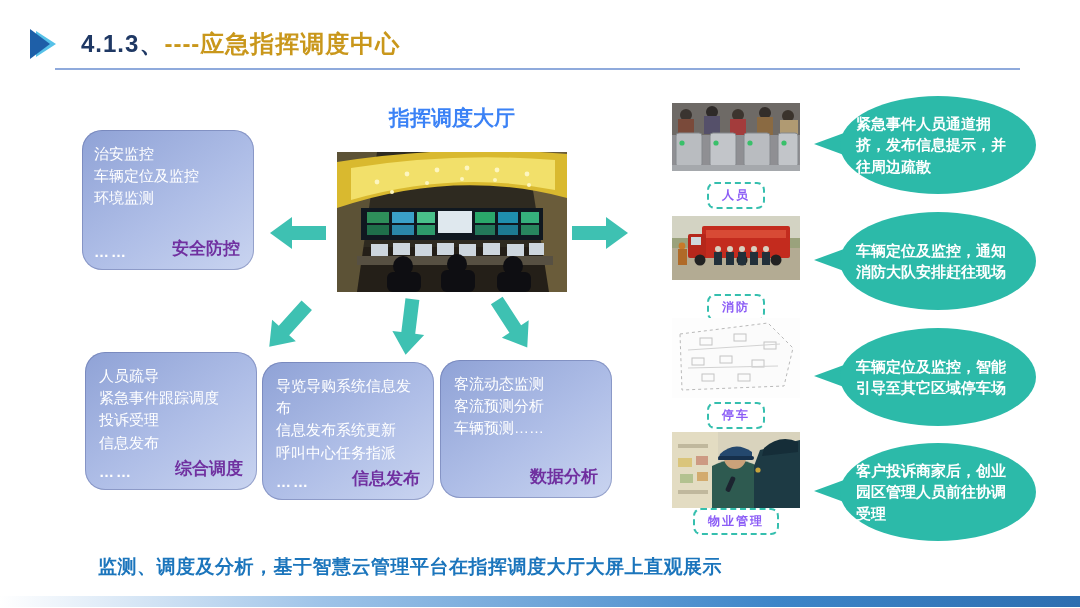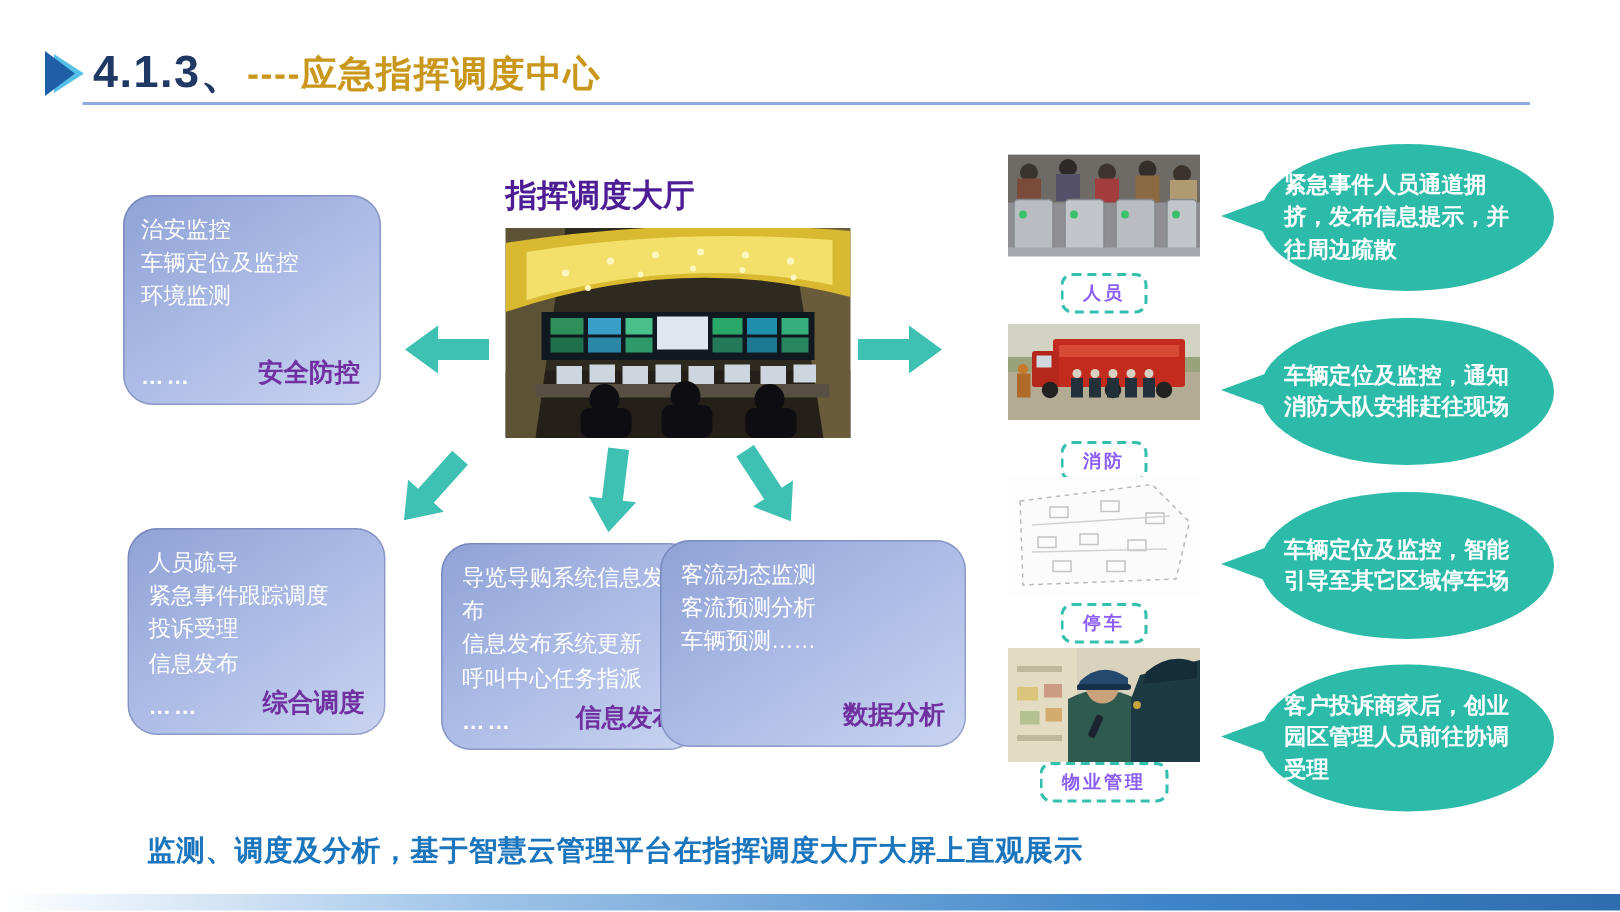--- a/index.html
+++ b/index.html
@@ -3,42 +3,42 @@
 <meta charset="utf-8">
 <style>
   * { margin:0; padding:0; box-sizing:border-box; }
   html,body { width:1080px; height:608px; background:#fff; overflow:hidden; }
   body { font-family:"Liberation Sans","DejaVu Sans",sans-serif; }
   .slide { position:relative; width:1080px; height:608px; background:#ffffff; }
 
   
   .hdr { position:absolute; left:28px; top:28px; display:flex; align-items:center; }
   .hdr-icon { width:30px; height:32px; margin-right:4px; }
-  .hdr-num { font-size:30px; font-weight:bold; color:#1F3864; letter-spacing:1px; }
+  .hdr-num { font-size:24px; font-weight:bold; color:#1F3864; letter-spacing:1px;margin-left:19px; }
   .hdr-title { font-size:24px; font-weight:bold; color:#C9971B; letter-spacing:1px; }
   .hdr-line { position:absolute; left:55px; top:68px; width:965px; height:2px; background:#8FAADC; }
 
   
-  .center-title { position:absolute; left:337px; top:116px; width:230px; text-align:left;
-                  font-size:21px; font-weight:bold; color:#4c1d95; }
+  .center-title { position:absolute; left:337px; top:104px; width:230px; text-align:center;
+                  font-size:21px; font-weight:bold; color:#3b82f6; }
   .photo-main { position:absolute; left:337px; top:152px; width:230px; height:140px; }
 
   
   .panel { position:absolute; border-radius:20px; padding:13px 14px 10px 14px;
            background:linear-gradient(145deg,#8FA2D6 0%,#AFBEE7 55%,#C9D4F0 100%);
            box-shadow:inset 0 0 0 1px rgba(90,105,160,.45);
            display:flex; flex-direction:column; color:#fff; }
   .panel-line { font-size:15px; line-height:1.48; color:#fff; }
   .panel-foot { margin-top:auto; display:flex; align-items:flex-end; justify-content:space-between; }
   .panel-dots { font-size:15px; font-weight:bold; color:#fff; letter-spacing:2px; }
   .panel-label { font-size:17px; font-weight:bold; color:#7030A0; }
   .p-security { left:82px;  top:130px; width:172px; height:140px;padding-left:12px; }
   .p-dispatch { left:85px;  top:352px; width:172px; height:138px; }
-  .p-info     { left:262px; top:362px; width:172px; height:138px;margin-left:32px; }
-  .p-data     { left:440px; top:360px; width:204px; height:138px; }
+  .p-info     { left:262px; top:362px; width:172px; height:138px; }
+  .p-data     { left:440px; top:360px; width:172px; height:138px; }
 
   
   .arrows { position:absolute; left:0; top:0; width:1080px; height:608px; pointer-events:none; }
 
   
   .photo { position:absolute; left:672px; width:128px; }
   .ph1 { top:103px; height:68px; } .ph2 { top:216px; height:64px; }
   .ph3 { top:318px; height:80px; } .ph4 { top:432px; height:76px; }
   .tagwrap { position:absolute; left:664px; width:144px; text-align:center; }
   .t1 { top:182px; } .t2 { top:294px; } .t3 { top:402px; } .t4 { top:508px; }

